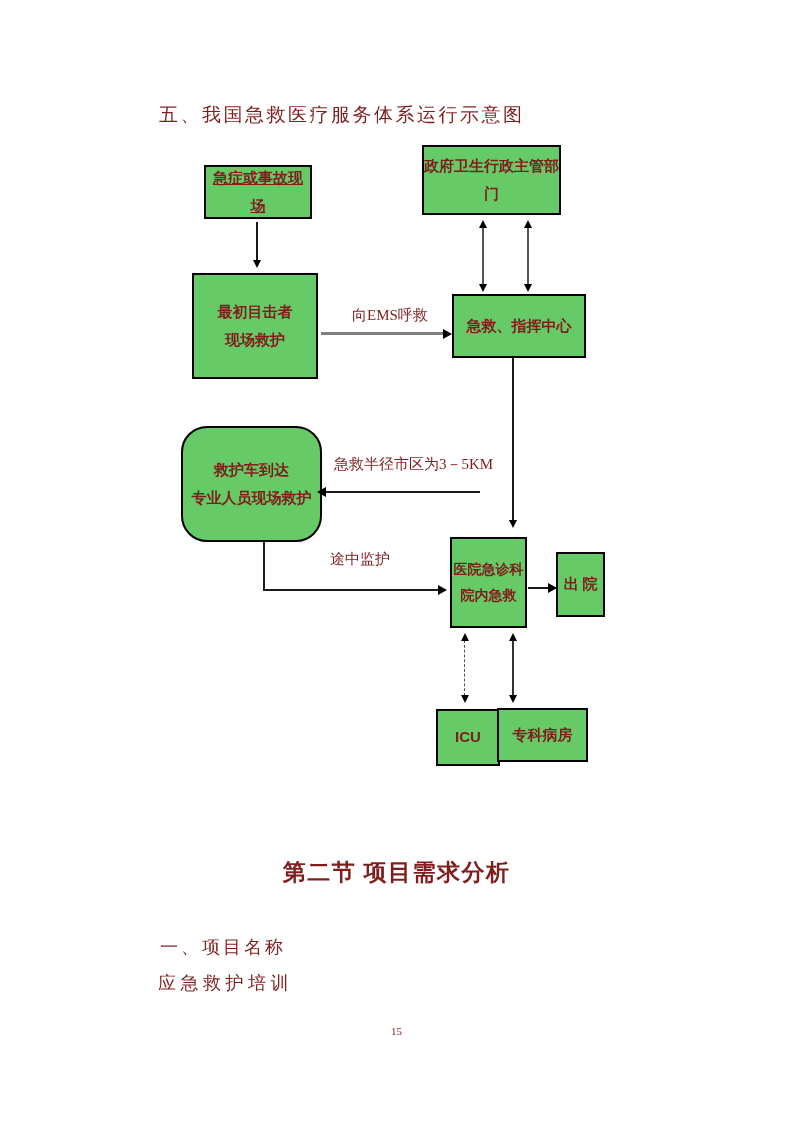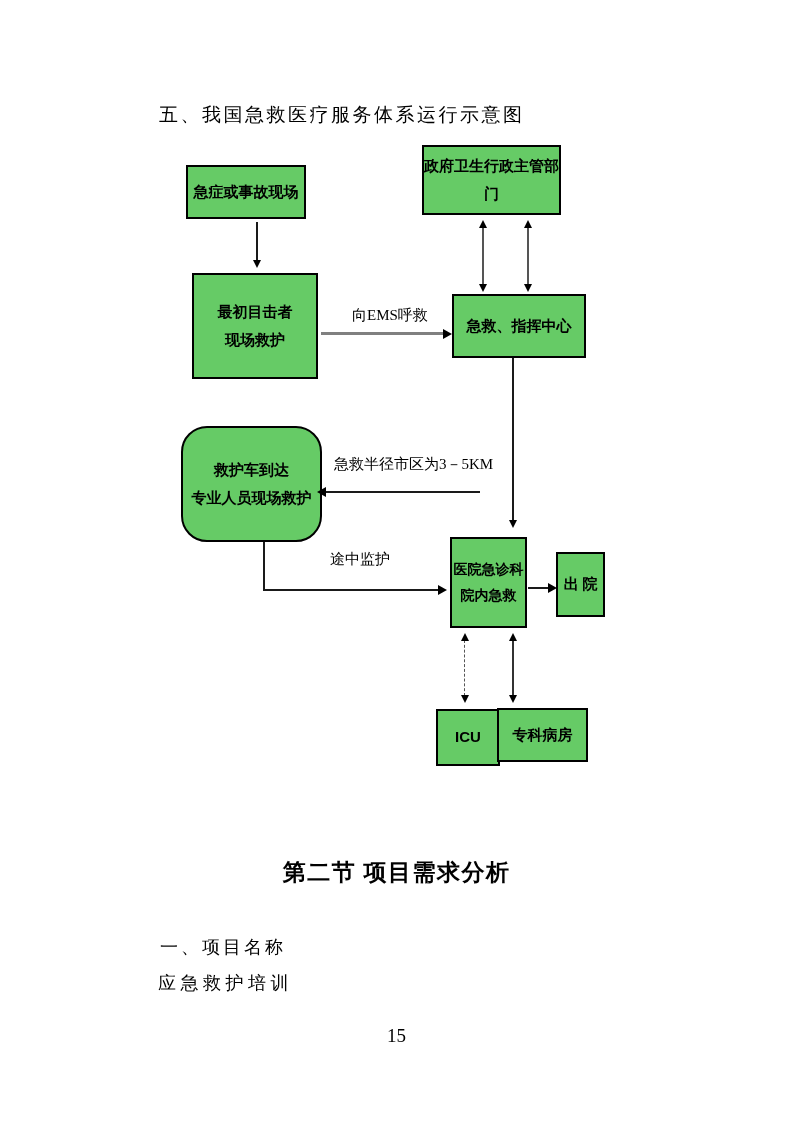--- a/index.html
+++ b/index.html
@@ -1,32 +1,32 @@
 <!DOCTYPE html>
 <html><head>
 <meta charset="utf-8">
 <style>
   html, body { margin:0; padding:0; background:#ffffff; }
   .page {
     position:relative; width:793px; height:1122px; background:#ffffff;
-    font-family:"Liberation Serif","DejaVu Serif",serif; color:#000000;
+    font-family:"Liberation Serif","DejaVu Serif",serif; color:#7f1d1d;
     overflow:hidden;
   }
   .doc-title {
     position:absolute; left:159px; top:102px;
     font-size:19px; letter-spacing:2.5px; white-space:nowrap;
   }
   .fc-box {
     position:absolute; box-sizing:border-box;
     background:#66CB66; border:2px solid #000;
     display:flex; align-items:center; justify-content:center;
     text-align:center; font-weight:bold; white-space:pre-line;
     font-size:15px; line-height:1.9;
   }
-  .b-scene   { left:186px; top:165px; width:120px; height:54px; }
+  .b-scene   { left:204px; top:165px; width:108px; height:54px;text-decoration:underline; }
   .b-gov     { left:422px; top:145px; width:139px; height:70px; }
   .b-witness { left:192px; top:273px; width:126px; height:106px; }
   .b-center  { left:452px; top:294px; width:134px; height:64px; }
   .b-amb     { left:181px; top:426px; width:141px; height:116px;border-radius:26px; }
   .b-hosp    { left:450px; top:537px; width:77px;  height:91px; font-size:14px; line-height:1.8; }
   .b-disch   { left:556px; top:552px; width:49px;  height:65px; }
   .b-icu     { left:436px; top:709px; width:64px;  height:57px; font-family:"Liberation Sans","DejaVu Sans",sans-serif; }
   .b-ward    { left:497px; top:708px; width:91px;  height:54px; }
 
   .line { position:absolute; background:#1a1a1a; }
@@ -41,21 +41,21 @@
 
   .edge-label {
     position:absolute; font-weight:normal; font-size:15px; white-space:nowrap;
   }
   .section-heading {
     position:absolute; left:0; top:857px; width:793px; text-align:center;
     font-size:23px; font-weight:bold; letter-spacing:1.5px;
   }
   .subsection { position:absolute; left:160px; top:935px; font-size:18px; letter-spacing:3px; white-space:nowrap;font-family:Liberation Mono, monospace; }
   .body-text  { position:absolute; left:158px; top:971px; font-size:18px; letter-spacing:4.5px; white-space:nowrap; }
-  .page-number { position:absolute; left:0; top:1025px; width:793px; text-align:center; font-size:19px; }
+  .page-number { position:absolute; left:0; top:1025px; width:793px; text-align:center; font-size:11px; }
 </style>
 </head>
 <body>
 
 <div class="page">
 
   <div class="doc-title">五、我国急救医疗服务体系运行示意图</div>
 
   <div>
 

